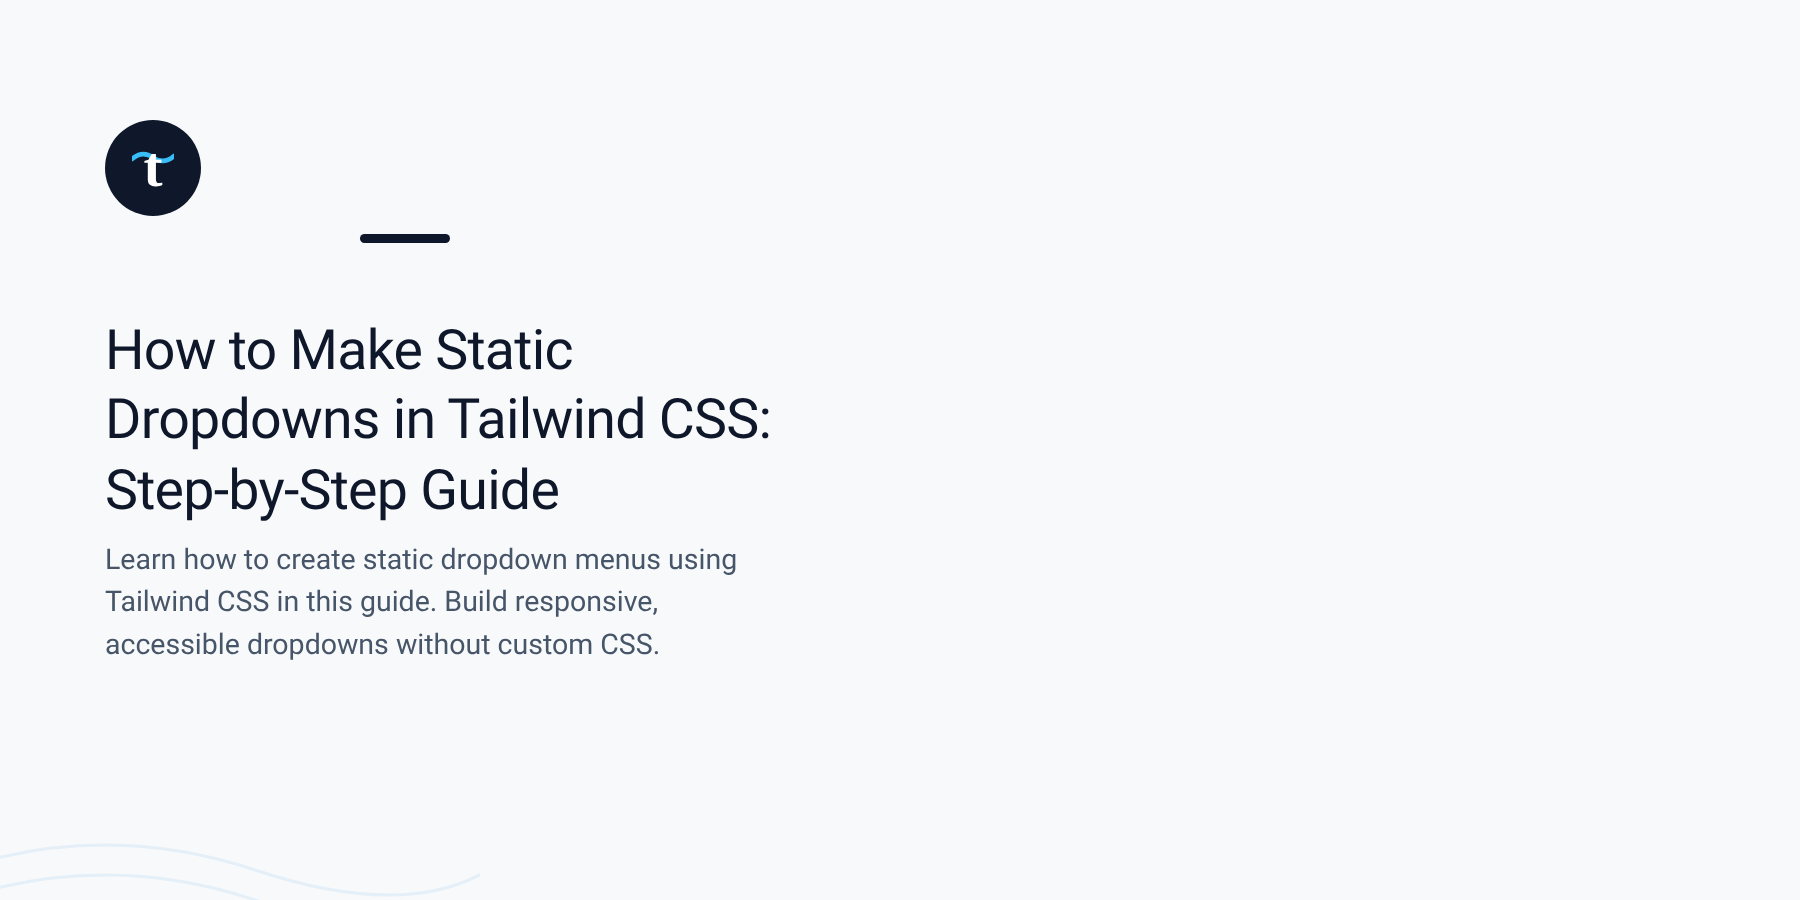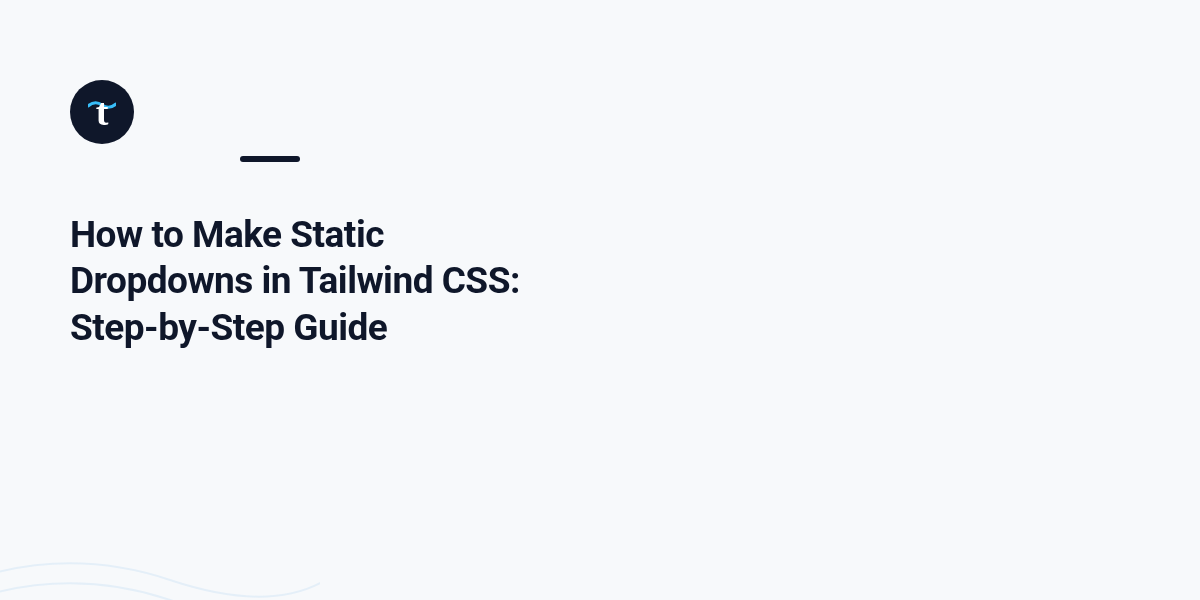--- a/index.html
+++ b/index.html
@@ -60,21 +60,21 @@
       width: 60px;
       height: 6px;
       background-color: #0f172a;
       border-radius: 3px;
       margin-left: 170px;
       margin-bottom: 50px;
     }
     .title {
       color: #0f172a;
       font-size: 37px;
-      font-weight: 700;
+      font-weight: 400;
       line-height: 1.25;
       max-width: 460px;
       margin-bottom: 8px;
       letter-spacing: -0.5px;
     }
     .description {
       color: #475569;
       font-size: 19px;
       line-height: 1.5;
       max-width: 430px;
@@ -105,13 +105,14 @@
   <div class="logo-container">
     <div class="logo-circle">
       <svg class="logo-wave" viewBox="0 0 28 10">
         <path d="M 0 6 Q 7 0, 14 5 T 28 4" stroke="#38bdf8" stroke-width="3" fill="none" stroke-linecap="round"></path>
       </svg>
       <span class="logo-t">t</span>
     </div>
   </div>
   <div class="underline"></div>
   <h1 class="title">How to Make Static Dropdowns in Tailwind CSS: Step-by-Step Guide</h1>
+  <p class="description">Learn how to create static dropdown menus using Tailwind CSS in this guide. Build responsive, accessible dropdowns without custom CSS.</p>
 </div>
 
 </body></html>

